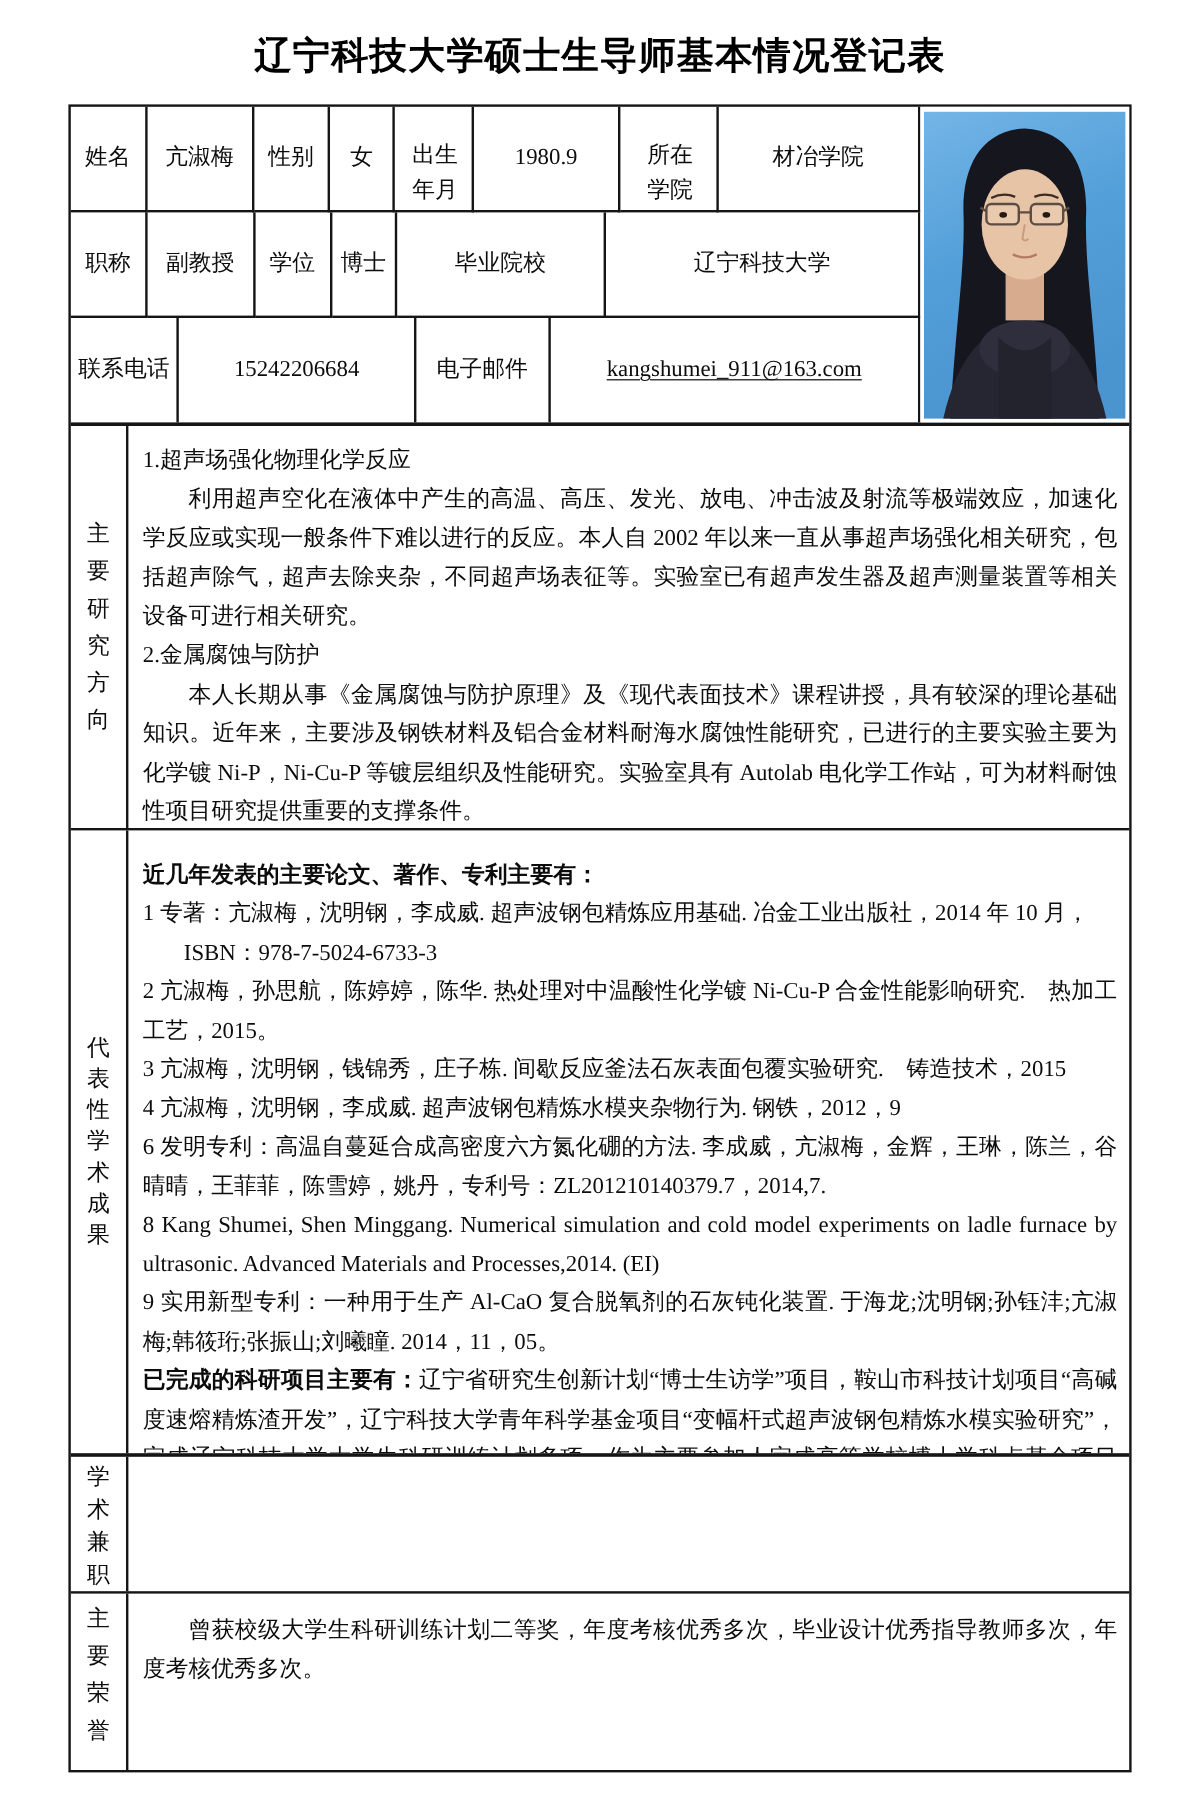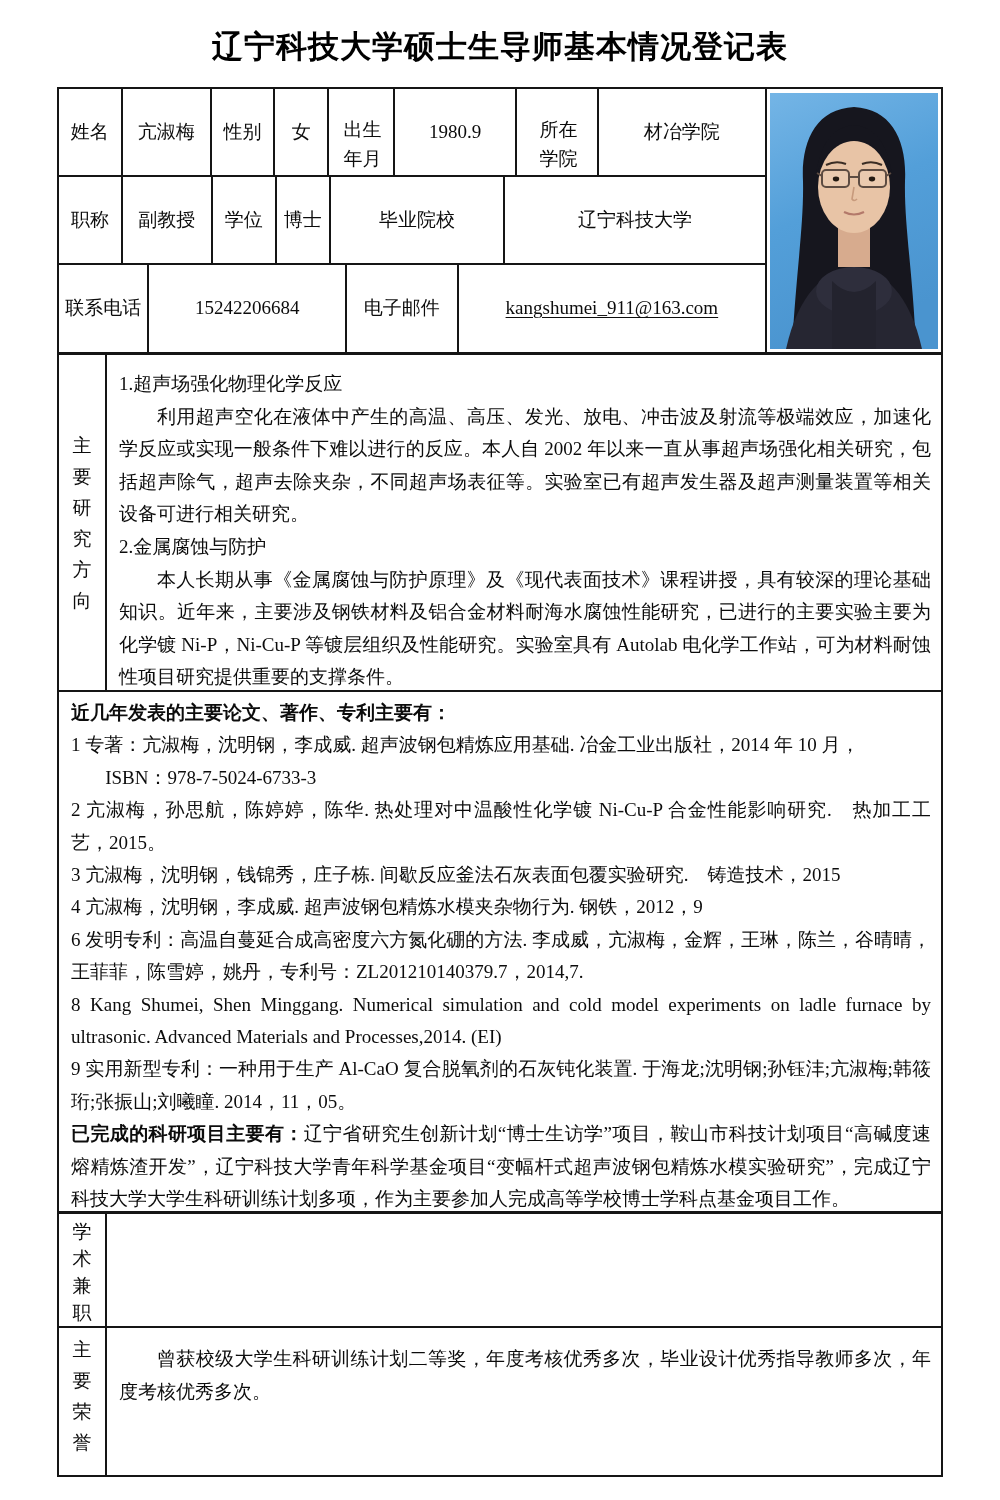--- a/index.html
+++ b/index.html
@@ -53,21 +53,21 @@
   .vl-top{align-items:flex-start;}
   .lh31 span{line-height:31px;}
   .lh26 span{line-height:26px;}
   .lh27 span{line-height:27px;padding-top:4px;}
   .lh31t span{line-height:31px;padding-top:6px;}
   .content{
     flex:1;box-sizing:border-box;overflow:hidden;
     padding:13px 10px 0 12px;text-align:justify;
   }
   .content p{margin:0;line-height:32.6px;}
-  .sec-achieve .content{padding-top:5px;}
+  .sec-achieve .content{padding-top:22px;}
   .sec-achieve .content p{line-height:32.4px;}
   .sec-honor .content{padding-top:15px;}
   .ind{text-indent:2em;}
   .isbn{text-indent:1.8em;}
   .bold{font-weight:bold;}
   .email{text-decoration:underline;text-underline-offset:3px;}
 </style>
 </head>
 <body>
 
@@ -156,20 +156,23 @@
         </div>
       <div class="content">
         <p>1.超声场强化物理化学反应</p>
         <p class="ind">利用超声空化在液体中产生的高温、高压、发光、放电、冲击波及射流等极端效应，加速化学反应或实现一般条件下难以进行的反应。本人自 2002 年以来一直从事超声场强化相关研究，包括超声除气，超声去除夹杂，不同超声场表征等。实验室已有超声发生器及超声测量装置等相关设备可进行相关研究。</p>
         <p>2.金属腐蚀与防护</p>
         <p class="ind">本人长期从事《金属腐蚀与防护原理》及《现代表面技术》课程讲授，具有较深的理论基础知识。近年来，主要涉及钢铁材料及铝合金材料耐海水腐蚀性能研究，已进行的主要实验主要为化学镀 Ni-P，Ni-Cu-P 等镀层组织及性能研究。实验室具有 Autolab 电化学工作站，可为材料耐蚀性项目研究提供重要的支撑条件。</p>
       </div>
     </div>
 
     <div class="section sec-achieve">
+      <div class="vlabel vl-center lh26">
+          <span>代表性学术成果</span>
+        </div>
       <div class="content">
         <p class="bold">近几年发表的主要论文、著作、专利主要有：</p>
         <p>1 专著：亢淑梅，沈明钢，李成威. 超声波钢包精炼应用基础. 冶金工业出版社，2014 年 10 月，</p>
         <p class="isbn">ISBN：978-7-5024-6733-3</p>
         <p>2 亢淑梅，孙思航，陈婷婷，陈华. 热处理对中温酸性化学镀 Ni-Cu-P 合金性能影响研究.　热加工工艺，2015。</p>
         <p>3 亢淑梅，沈明钢，钱锦秀，庄子栋. 间歇反应釜法石灰表面包覆实验研究.　铸造技术，2015</p>
         <p>4 亢淑梅，沈明钢，李成威. 超声波钢包精炼水模夹杂物行为. 钢铁，2012，9</p>
         <p>6 发明专利：高温自蔓延合成高密度六方氮化硼的方法. 李成威，亢淑梅，金辉，王琳，陈兰，谷晴晴，王菲菲，陈雪婷，姚丹，专利号：ZL201210140379.7，2014,7.</p>
         <p>8 Kang Shumei, Shen Minggang. Numerical simulation and cold model experiments on ladle furnace by ultrasonic. Advanced Materials and Processes,2014. (EI)</p>
         <p>9 实用新型专利：一种用于生产 Al-CaO 复合脱氧剂的石灰钝化装置.  于海龙;沈明钢;孙钰沣;亢淑梅;韩筱珩;张振山;刘曦瞳. 2014，11，05。</p>

